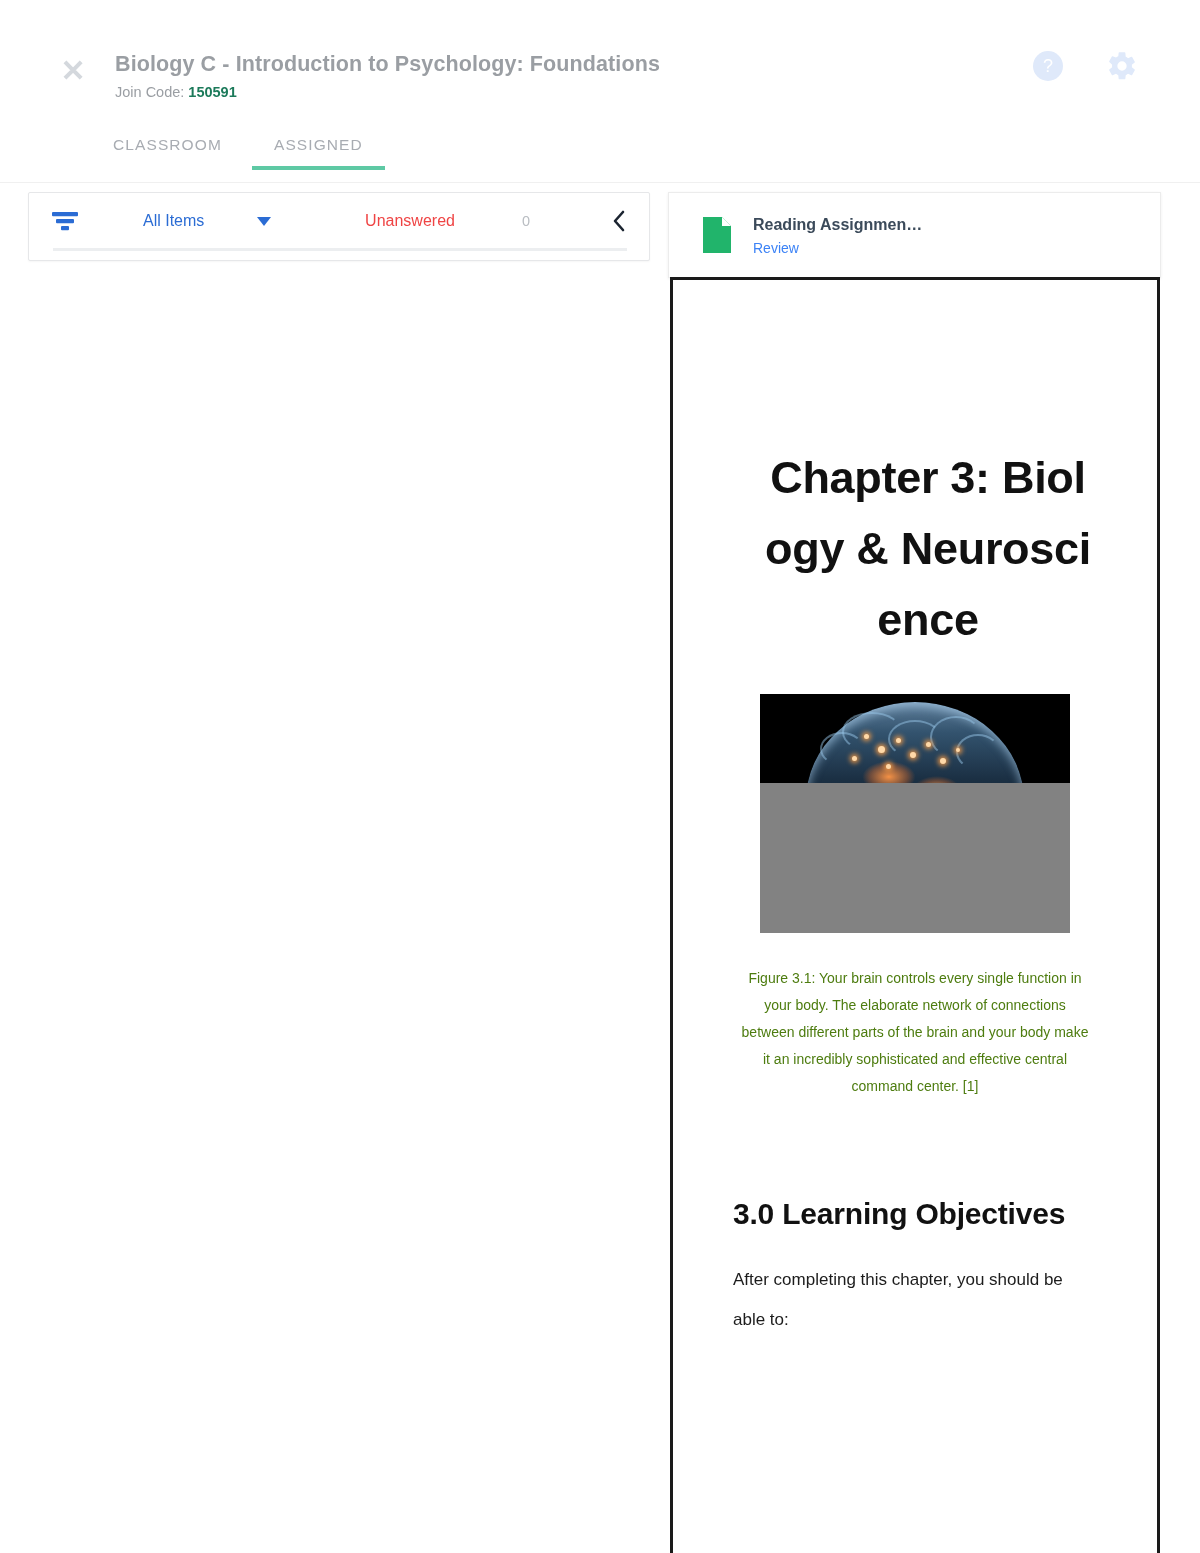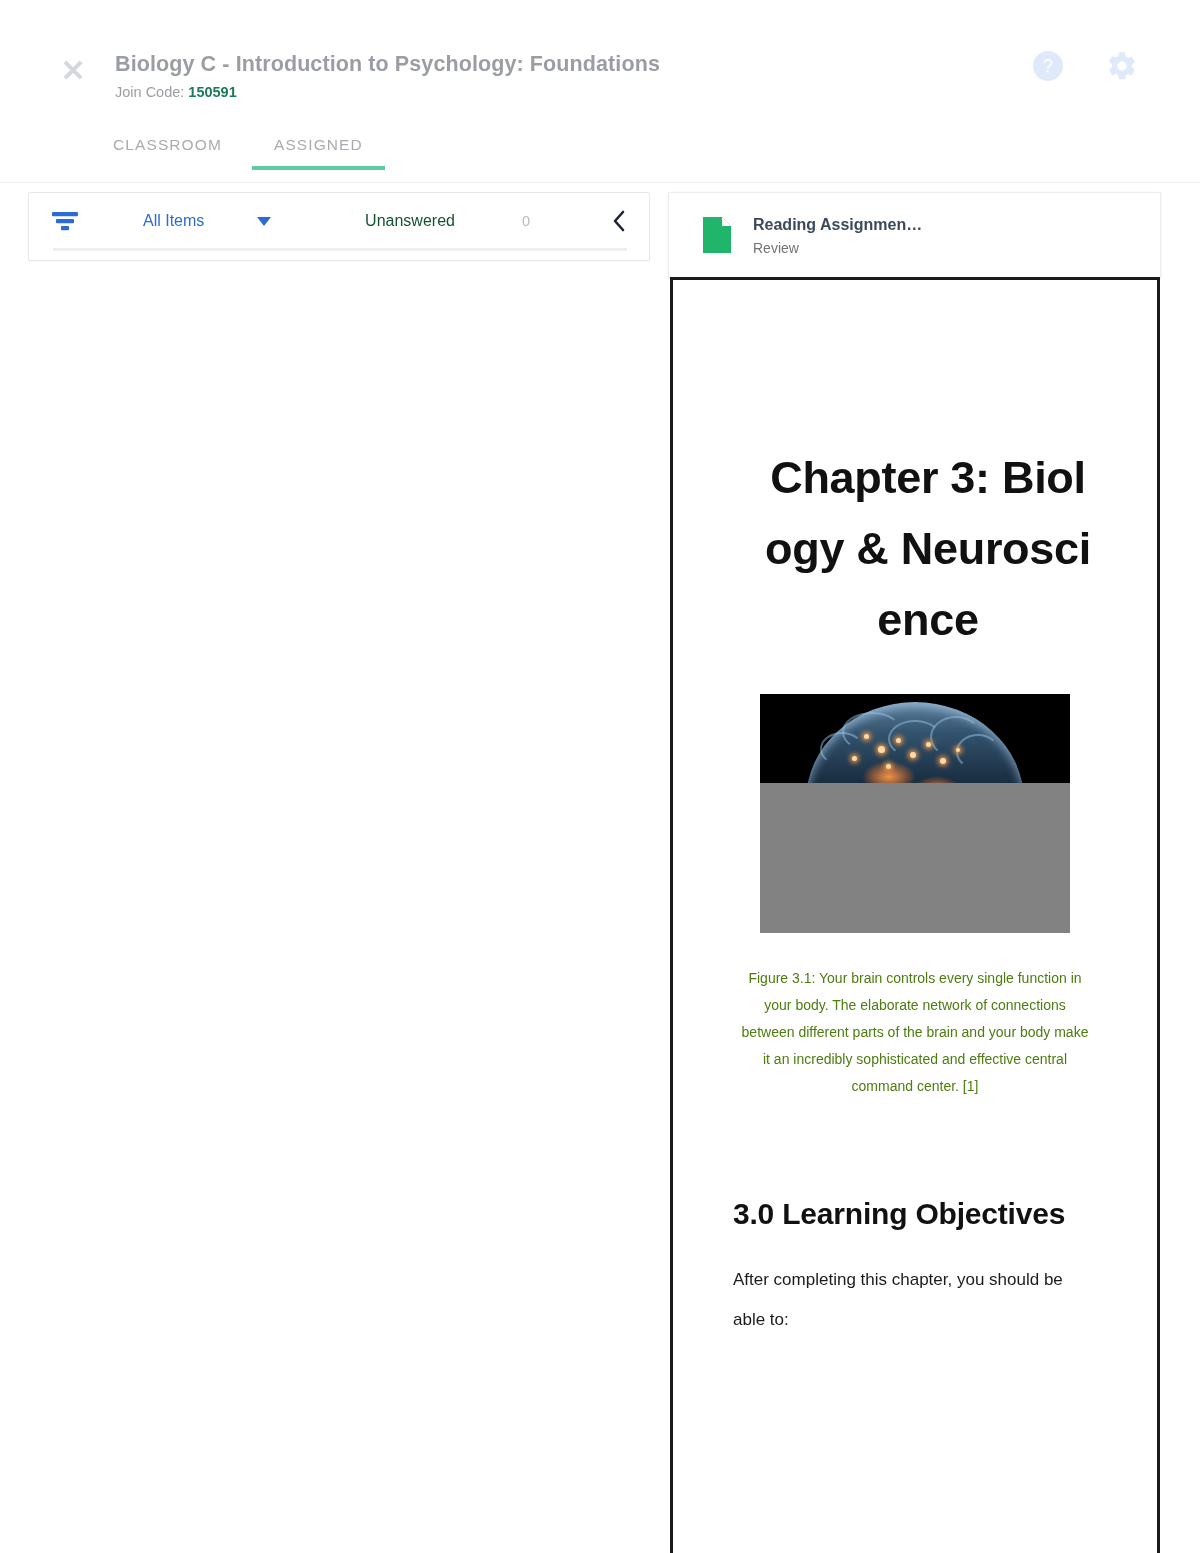--- a/index.html
+++ b/index.html
@@ -146,21 +146,21 @@
   .caret-down {
     margin-left: 8px;
     width: 0; height: 0;
     border-left: 7px solid transparent;
     border-right: 7px solid transparent;
     border-top: 9px solid #2b6cd4;
   }
   .filter-spacer { flex: 1; }
   .unanswered-label {
     font-size: 16px;
-    color: #14532d;
+    color: #ef4444;
     white-space: nowrap;
   }
   .unanswered-count {
     margin-left: 22px;
     font-size: 14.5px;
     color: #b9bdc2;
   }
   .collapse-chevron {
     margin-left: 36px;
     margin-right: 24px;
@@ -200,21 +200,21 @@
   .assignment-title {
     font-size: 16px;
     font-weight: bold;
     color: #3b4a5a;
     line-height: 22px;
     white-space: nowrap;
   }
   .assignment-sub {
     margin-top: 3px;
     font-size: 14px;
-    color: #737373;
+    color: #3b82f6;
     line-height: 18px;
   }
 
   
   .doc-frame {
     position: absolute;
     left: 670px; top: 277px;
     width: 490px;
     height: 1276px;
     background: #ffffff;

